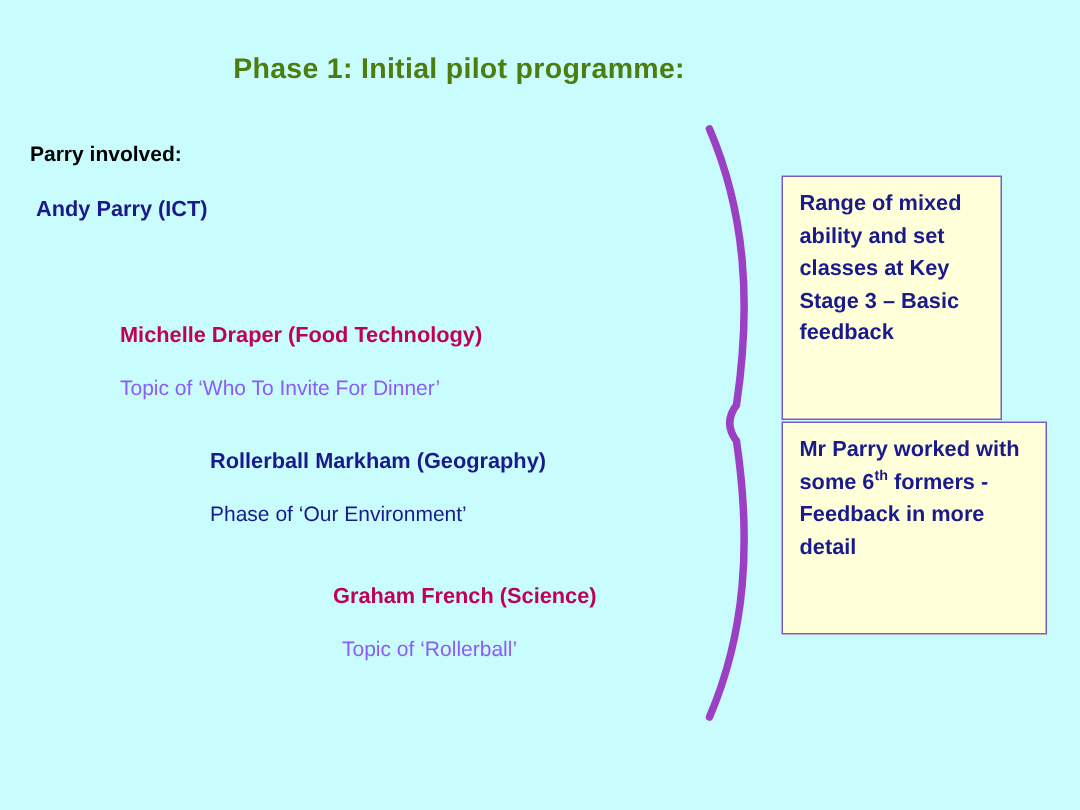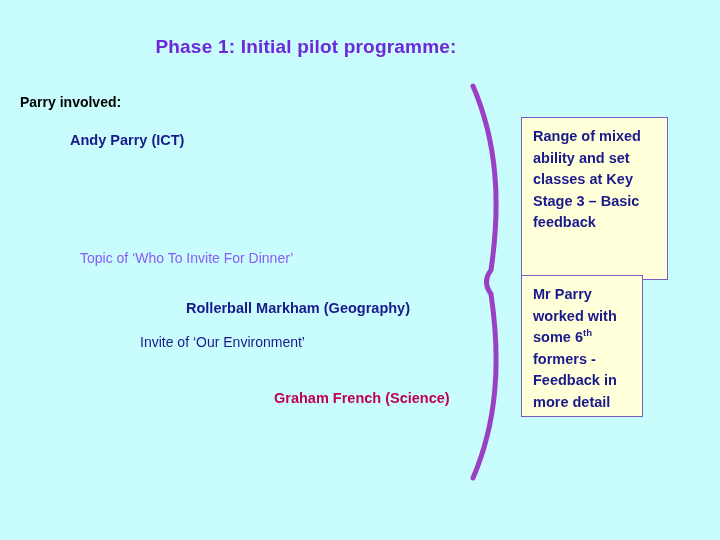--- a/index.html
+++ b/index.html
@@ -20,82 +20,81 @@
     height: 540px;
   }
   .title {
     position: absolute;
     top: 36px;
     left: 0;
     width: 612px;
     text-align: center;
     font-size: 19px;
     font-weight: bold;
-    color: #6d28d9;
+    color: #4d7c0f;
     letter-spacing: 0.2px;
   }
   .staff-label {
     position: absolute;
     top: 94px;
     left: 20px;
     font-size: 14px;
     font-weight: bold;
     color: #000000;
   }
   .entry {
     position: absolute;
     white-space: nowrap;
   }
   .name {
     font-size: 14.5px;
     font-weight: bold;
     color: #1a1a8c;
-    margin-left: 46px;
   }
   .topic {
     font-size: 14px;
     color: #1a1a8c;
   }
   .name-red {
     color: #c00058;
   }
   .topic-red {
     color: #8b5cf6;
   }
   
   #e1n { top: 132px; left: 24px; }
   #e1t { top: 165px; left: 24px; }
   #e2n { top: 216px; left: 80px; }
   #e2t { top: 250px; left: 80px; }
   #e3n { top: 300px; left: 140px; }
   #e3t { top: 334px; left: 140px; }
-  #e4n { top: 390px; left: 228px; }
+  #e4n { top: 390px; left: 222px; }
   #e4t { top: 424px; left: 228px; }
 
   .callout {
     position: absolute;
     background: #ffffd9;
     border: 1px solid #7a5ac8;
     box-sizing: border-box;
     padding: 8px 6px 8px 11px;
     font-size: 14.5px;
     font-weight: bold;
     color: #1a1a8c;
     line-height: 21.5px;
   }
   #callout1 {
     top: 117px;
     left: 521px;
     width: 147px;
     height: 163px;
   }
   #callout2 {
-    top: 275px;
+    top: 281px;
     left: 521px;
-    width: 122px;
+    width: 177px;
     height: 142px;
   }
   .callout sup {
     font-size: 9.5px;
     vertical-align: super;
     line-height: 0;
   }
   .brace {
     position: absolute;
     top: 82px;
@@ -108,26 +107,28 @@
 <body>
 
 <div class="slide">
 
   <div class="title">Phase 1:  Initial pilot programme:</div>
 
   <div class="staff-label">Parry involved:</div>
 
   <div class="entry name" id="e1n">Andy Parry (ICT)</div>
 
+  <div class="entry name name-red" id="e2n">Michelle Draper (Food Technology)</div>
   <div class="entry topic topic-red" id="e2t">Topic of ‘Who To Invite For Dinner’</div>
 
   <div class="entry name" id="e3n">Rollerball Markham (Geography)</div>
-  <div class="entry topic" id="e3t">Invite of ‘Our Environment’</div>
+  <div class="entry topic" id="e3t">Phase of ‘Our Environment’</div>
 
   <div class="entry name name-red" id="e4n">Graham French (Science)</div>
+  <div class="entry topic topic-red" id="e4t">Topic of ‘Rollerball’</div>
 
   <svg class="brace" viewBox="0 0 70 400" xmlns="http://www.w3.org/2000/svg">
     <path d="M 18 4 C 42 60, 46 120, 36 188 C 30 196, 30 204, 36 212 C 46 280, 42 340, 18 396" fill="none" stroke="#9b3fc4" stroke-width="5" stroke-linecap="round"></path>
   </svg>
 
   <div class="callout" id="callout1">Range of mixed ability and set classes at Key Stage 3 – Basic feedback</div>
 
   <div class="callout" id="callout2"><span>Mr Parry worked with some 6</span><sup>th</sup><span> formers - Feedback in more detail</span></div>
 
 </div>

